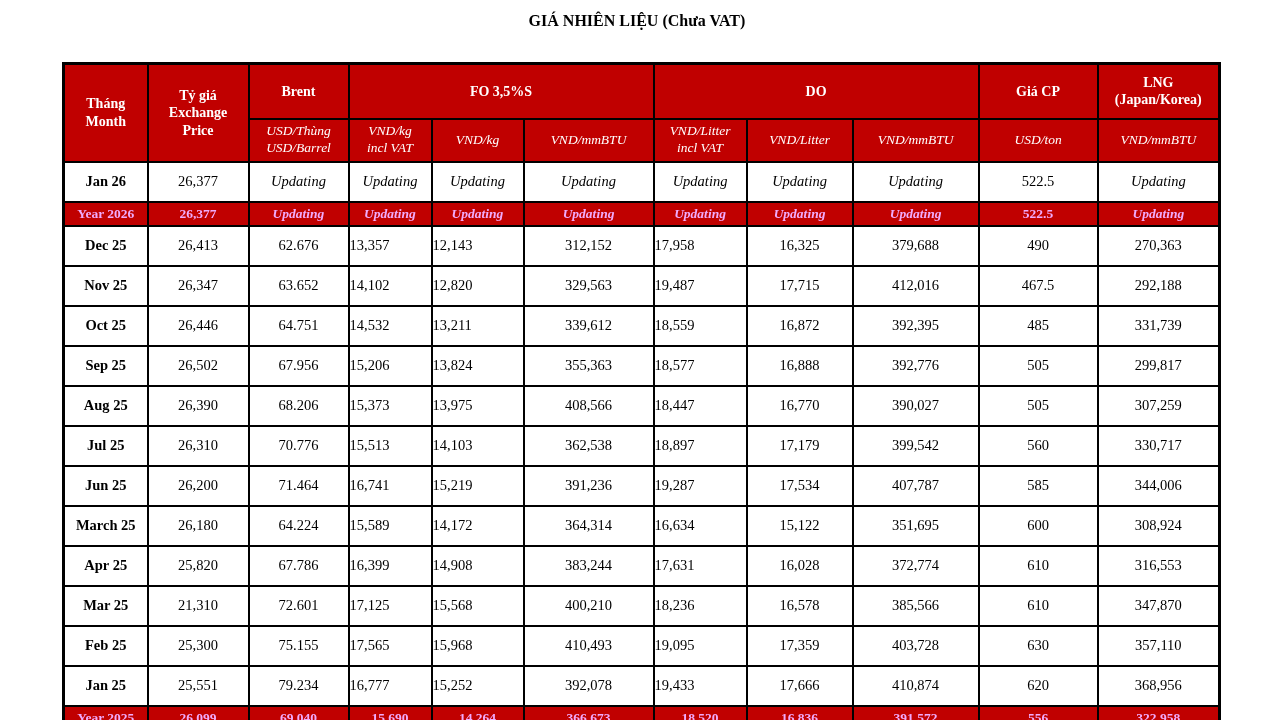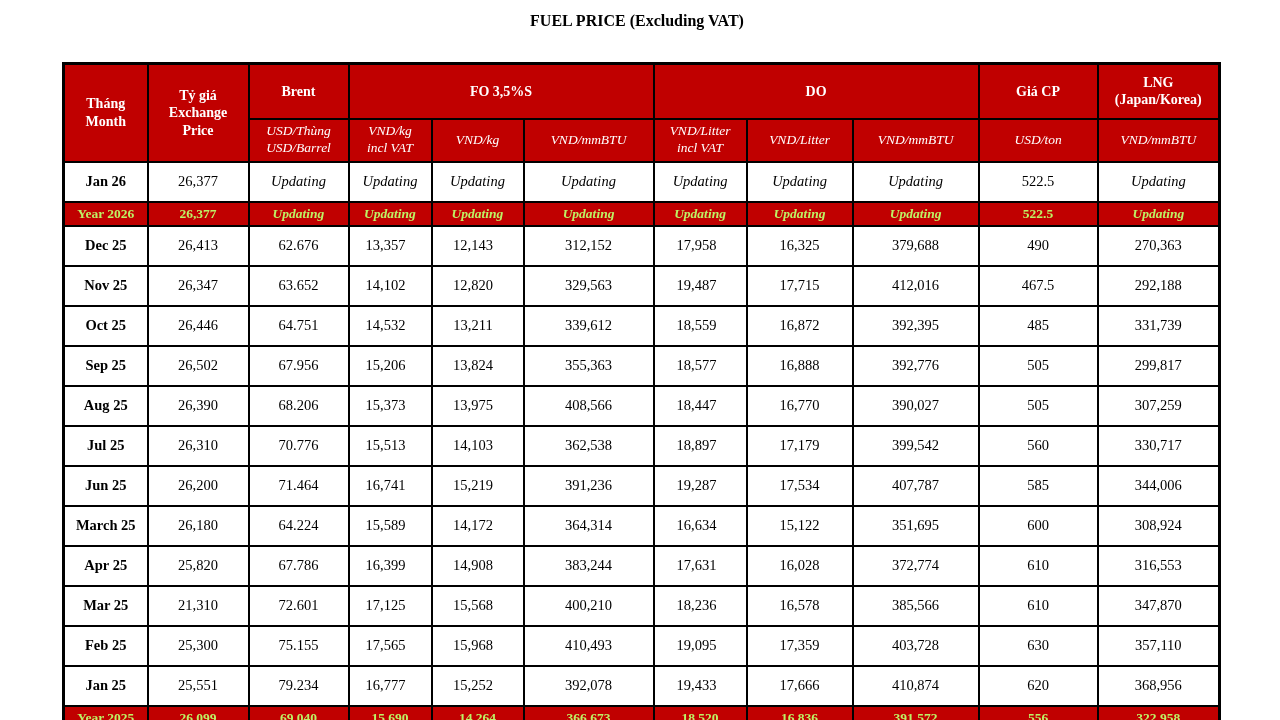--- a/index.html
+++ b/index.html
@@ -37,35 +37,35 @@
   tr.h2 { height: 43px; }
   th.unit { font-style: italic; font-weight: normal; font-size: 13.5px; }
   th.lng-head { border-width: 3px; }
 
   tbody td {
     height: 38px; color: #000;
     font-size: 14.5px; text-align: center; vertical-align: middle;
     background: #fff;
   }
   tbody td:first-child { font-weight: bold; }
-  tbody td.right { text-align: center; padding-right: 9px; margin-left: 44px; }
+  tbody td.right { text-align: left; padding-right: 9px; margin-left: 44px; }
   tbody td.tight { padding-right: 7px; }
   tbody td.updating { font-style: italic; }
   tr.year-row td {
-    background: var(--red); color: #bef264;
+    background: var(--red); color: #f0abfc;
     font-weight: bold; height: 22px; font-size: 13.5px;
   }
 </style>
 </head>
 <body>
 
 <div class="page">
 
   <div class="title-block">
-    <div>FUEL PRICE (Excluding VAT)</div>
+    <div>GIÁ NHIÊN LIỆU (Chưa VAT)</div>
   </div>
 
   <table class="fuel">
     <colgroup>
       <col style="width:84px">
         <col style="width:101px">
         <col style="width:100px">
       <col style="width:83px">
         <col style="width:92px">
         <col style="width:130px">

